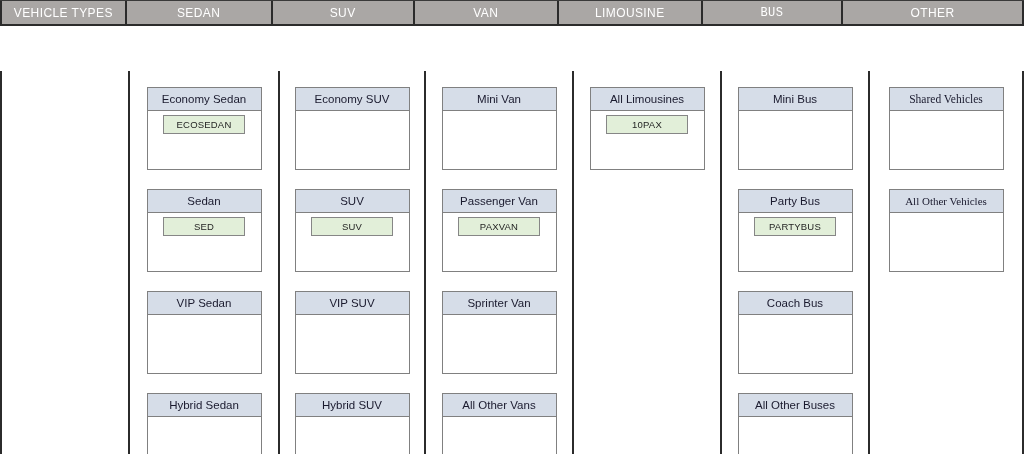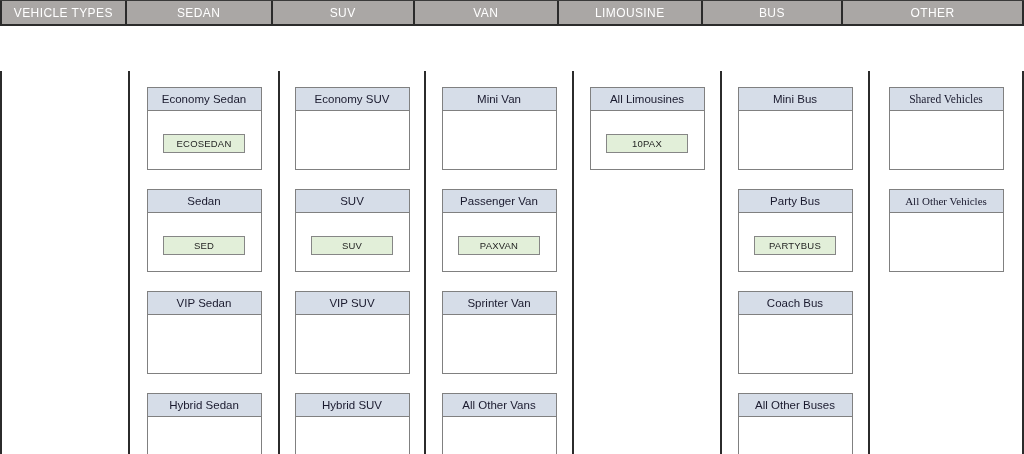--- a/index.html
+++ b/index.html
@@ -93,21 +93,21 @@
     justify-content: center;
     box-sizing: border-box;
     white-space: nowrap;
     overflow: hidden;
   }
   .card-body {
     flex: 1 1 auto;
     display: flex;
     align-items: flex-start;
     justify-content: center;
-    padding-top: 23px;
+    padding-top: 4px;
     box-sizing: border-box;
   }
   .tag {
     display: inline-flex;
     align-items: center;
     justify-content: center;
     min-width: 82px;
     height: 19px;
     padding: 0 8px;
     background: #e2efd9;
@@ -124,21 +124,21 @@
 <body>
 
 <div id="matrix">
 
   <div class="header-row">
       <div class="header-cell" style="width: 130px;">VEHICLE TYPES</div>
       <div class="header-cell" style="width: 150px;">SEDAN</div>
       <div class="header-cell" style="width: 146px;">SUV</div>
       <div class="header-cell" style="width: 148px;">VAN</div>
       <div class="header-cell" style="width: 148px;">LIMOUSINE</div>
-      <div class="header-cell" style="width: 144px;">BUS</div>
+      <div class="header-cell" style="width: 144px; font-family: Liberation Mono, monospace;">BUS</div>
       <div class="header-cell" style="width: 186px;">OTHER</div>
     </div>
 
   <div class="body-row">
       <div class="column" style="width: 130px;"></div>
       <div class="column" style="width: 150px;">
         <div class="card">
           <div class="card-title">Economy Sedan</div>
           <div class="card-body">
             <span class="tag">ECOSEDAN</span>

